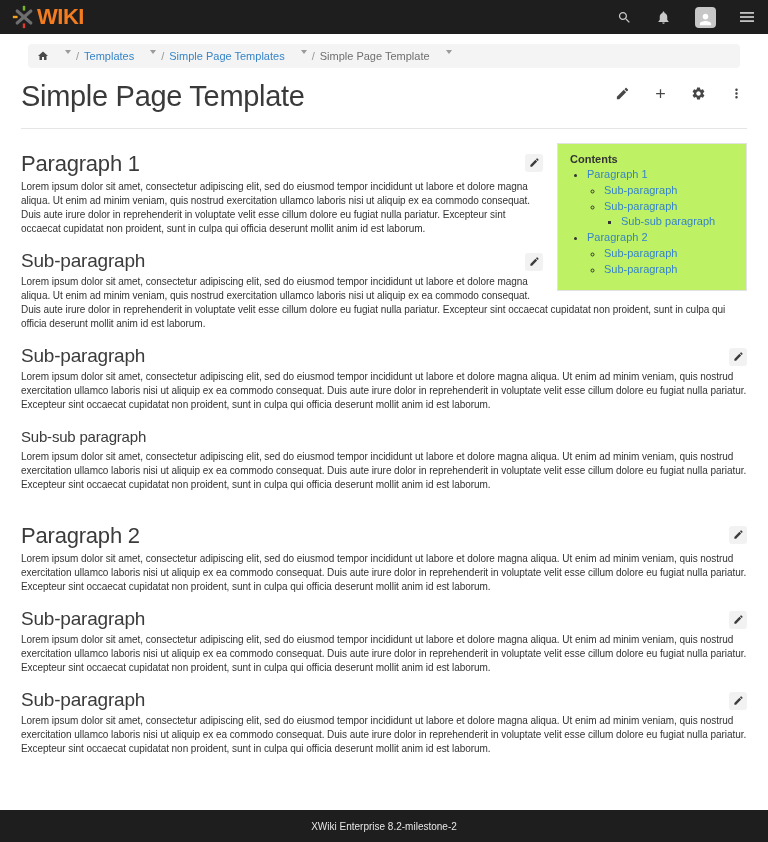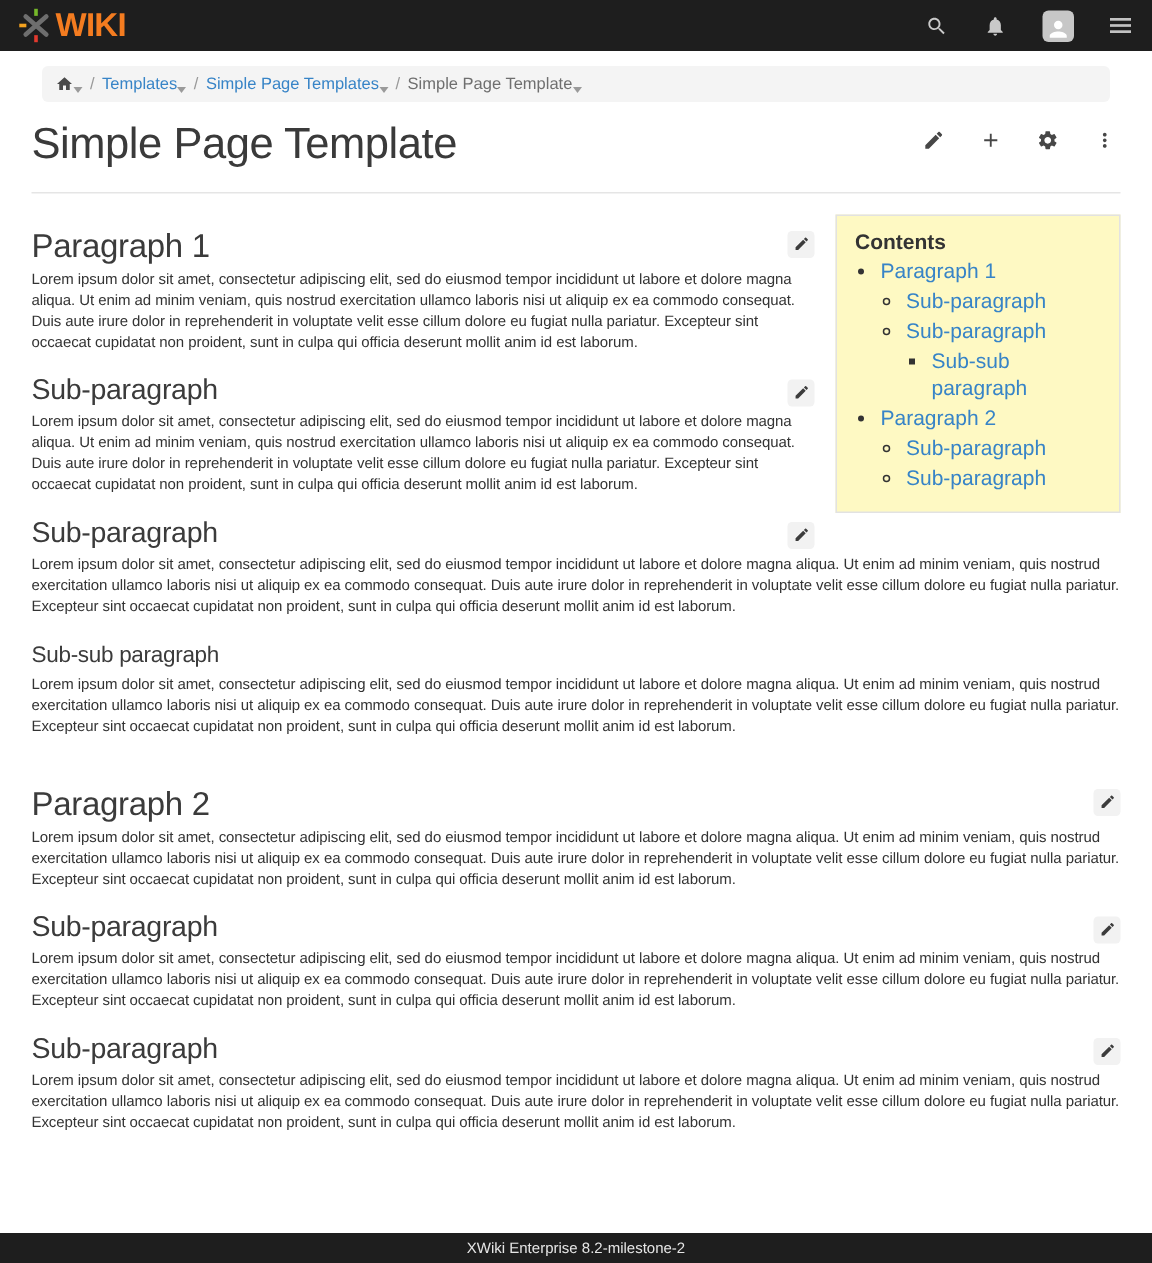--- a/index.html
+++ b/index.html
@@ -13,40 +13,40 @@
   .logo-text { color:#f47c20; font-weight:bold; font-size:22px; letter-spacing:-0.5px; line-height:1; }
   .nav-icons { display:flex; align-items:center; gap:24px; }
   .nav-btn { background:none; border:none; cursor:pointer; display:flex; align-items:center; padding:0; }
   .nav-btn svg { fill:#c9c9c9; }
   .avatar-box { width:21px; height:21px; background:#c7c7c7; border-radius:4px; display:flex; align-items:flex-end; justify-content:center; overflow:hidden; }
   .avatar-box svg { fill:#ffffff; }
 
   
   .breadcrumb { margin:10px 28px 0; background:#f4f4f4; border-radius:4px; padding:6px 9px; display:flex; align-items:center; gap:5px; font-size:11px; color:#777; }
   .breadcrumb a { color:#3784c7; text-decoration:none; cursor:pointer; }
-  .crumb { display:flex; align-items:flex-end; gap:0; }
+  .crumb { display:flex; align-items:flex-start; gap:16px; }
   .caret { width:0; height:0; border-left:3.5px solid transparent; border-right:3.5px solid transparent; border-top:4px solid #9a9a9a; display:inline-block; }
   .crumb-sep { color:#999; }
   .home-ic { fill:#4a4a4a; }
   .crumb-current { color:#6f6f6f; }
 
   
   main { flex:1 1 auto; padding:0 21px; overflow:hidden; }
   .title-row { display:flex; align-items:flex-start; justify-content:space-between; margin-top:13px; }
   .page-title { font-size:29px; font-weight:400; color:#3a3a3a; line-height:1.1; letter-spacing:-0.3px; }
   .actions { display:flex; align-items:center; gap:23px; margin-top:5px; margin-right:3px; }
   .action-btn { background:none; border:none; cursor:pointer; padding:0; display:flex; }
   .action-btn svg { fill:#474747; }
   .modified { font-size:10.5px; color:#7c7c7c; margin-top:3px; }
   .modified a { color:#3784c7; text-decoration:none; cursor:pointer; }
   .divider { border:none; border-top:1px solid #e5e5e5; margin-top:15px; }
 
   
   .xcontent { padding-top:1px; font-size:10.5px; }
-  .toc { float:right; width:190px; background:#fef9c3; border:1px solid #e2e2e2; margin:13px 0 12px 14px; padding:9px 8px 12px 12px; font-size:14px; }
+  .toc { float:right; width:190px; background:#bef264; border:1px solid #e2e2e2; margin:13px 0 12px 14px; padding:9px 8px 12px 12px; font-size:11px; }
   .toc-title { font-weight:bold; color:#333; margin-bottom:2px; }
   .toc ul { margin:0; padding-left:17px; line-height:1.35; }
   .toc li { margin:1px 0; }
   .toc a { color:#3784c7; text-decoration:none; cursor:pointer; }
 
   .sec-h { display:flex; align-items:flex-start; justify-content:space-between; font-weight:400; color:#3b3b3b; }
   .sec-h .sec-title { letter-spacing:-0.2px; }
   .lvl1 { font-size:22px; margin:21px 0 3px; }
   .lvl2 { font-size:19px; margin:13px 0 3px; }
   .lvl3 { font-size:15px; margin:16px 0 5px; color:#3b3b3b; }
@@ -54,21 +54,21 @@
   .sec-edit { background:#f2f2f2; border:none; border-radius:3px; width:18px; height:18px; cursor:pointer; display:flex; align-items:center; justify-content:center; flex:0 0 auto; margin-top:3px; }
   .sec-edit svg { fill:#3c3c3c; }
   .sec-p { font-size:10px; line-height:14px; color:#333; margin:3px 0 14px; letter-spacing:-0.05px; }
 
   
   .docinfo { clear:both; margin:19px 7px 0; border:1px solid #e6e6e6; border-radius:3px; padding:7px 10px; display:flex; align-items:center; justify-content:space-between; font-size:10.5px; color:#7c7c7c; }
   .docinfo a { color:#3784c7; text-decoration:none; cursor:pointer; }
   .tags-add { background:none; border:none; color:#9a9a9a; font-size:10px; cursor:pointer; padding:0 0 0 2px; }
 
   
-  .footerbar { flex:0 0 auto; height:20px; background:#1e1e1e; color:#e6e6e6; font-size:10px; display:flex; align-items:center; justify-content:center; }
+  .footerbar { flex:0 0 auto; height:32px; background:#1e1e1e; color:#e6e6e6; font-size:10px; display:flex; align-items:center; justify-content:center; }
 </style>
 </head>
 <body>
 
 <div class="page">
 
   <header class="navbar">
     <a class="logo">
       <span style="display:flex;">
         <svg width="24" height="24" viewBox="0 0 28 28">

